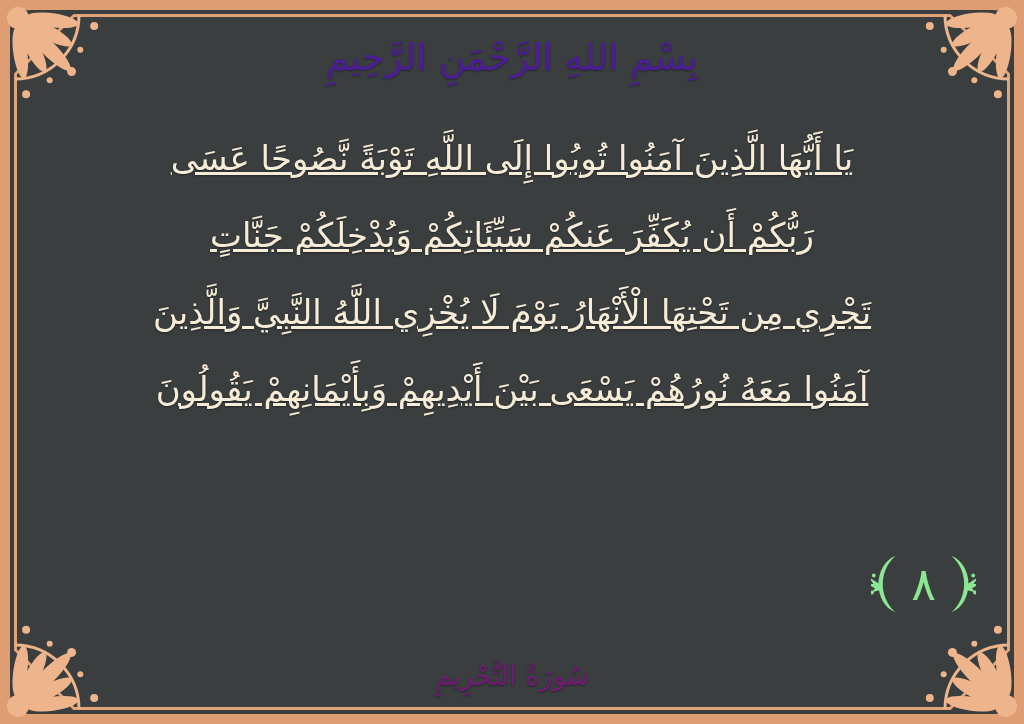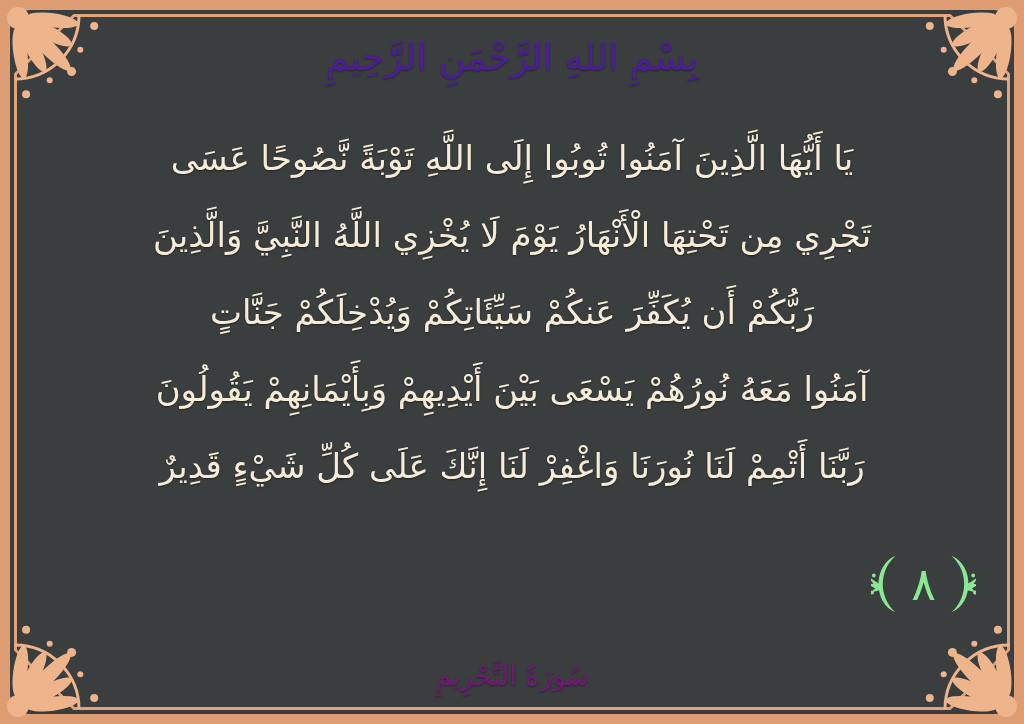--- a/index.html
+++ b/index.html
@@ -40,20 +40,21 @@
   .verse {
     position:absolute; top:120px; left:40px; right:40px;
     direction:rtl; text-align:center;
     color:#f7ecd8;
     font-size:34px;
   }
   .verse-line {
     line-height:77px; height:77px;
     white-space:nowrap;
     text-shadow:0 1px 2px rgba(0,0,0,.4);
+    text-decoration:underline;
   }
   .ayah-marker {
     position:absolute; top:546px; right:48px;
     height:76px;
     display:flex; align-items:center; gap:4px;
     direction:ltr;
     color:#8ce793;
   }
   .ayah-num {
     font-size:46px; line-height:76px;
@@ -154,24 +155,23 @@
       <circle cx="80.3" cy="49.7" r="3"></circle>
       <circle cx="49.7" cy="80.3" r="3"></circle>
     </g>
   </g>
 </svg>
 
 <div class="bismillah">بِسْمِ اللهِ الرَّحْمَنِ الرَّحِيمِ</div>
 
 <div class="verse">
   <div class="verse-line">يَا أَيُّهَا الَّذِينَ آمَنُوا تُوبُوا إِلَى اللَّهِ تَوْبَةً نَّصُوحًا عَسَى</div>
+  <div class="verse-line">رَبُّكُمْ أَن يُكَفِّرَ عَنكُمْ سَيِّئَاتِكُمْ وَيُدْخِلَكُمْ جَنَّاتٍ</div>
   <div class="verse-line">تَجْرِي مِن تَحْتِهَا الْأَنْهَارُ يَوْمَ لَا يُخْزِي اللَّهُ النَّبِيَّ وَالَّذِينَ</div>
-  <div class="verse-line">رَبُّكُمْ أَن يُكَفِّرَ عَنكُمْ سَيِّئَاتِكُمْ وَيُدْخِلَكُمْ جَنَّاتٍ</div>
   <div class="verse-line">آمَنُوا مَعَهُ نُورُهُمْ يَسْعَى بَيْنَ أَيْدِيهِمْ وَبِأَيْمَانِهِمْ يَقُولُونَ</div>
-  <div class="verse-line">رَبَّنَا أَتْمِمْ لَنَا نُورَنَا وَاغْفِرْ لَنَا إِنَّكَ عَلَى كُلِّ شَيْءٍ قَدِيرٌ</div>
 </div>
 
 <div class="ayah-marker">
   <svg width="34" height="76" viewBox="0 0 36 76" aria-hidden="true" style="transform:scaleX(-1)">
     <path d="M10,8 C28,24 28,52 10,68 C34,58 34,18 10,8 Z" fill="#8ce793"></path>
     <g fill="#8ce793">
       <path d="M27,38 l11,-7 -6,9 z"></path>
       <path d="M27,38 l13,0 -9,5 z"></path>
       <path d="M27,38 l9,9 -11,-3 z"></path>
       <circle cx="33" cy="29" r="2"></circle>

